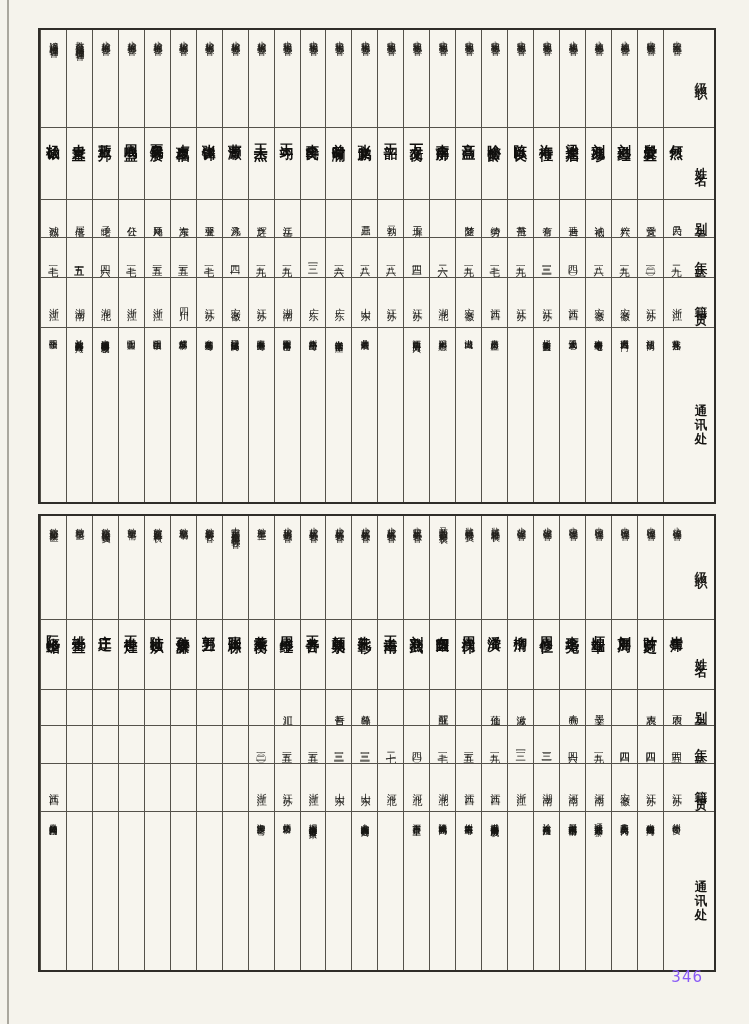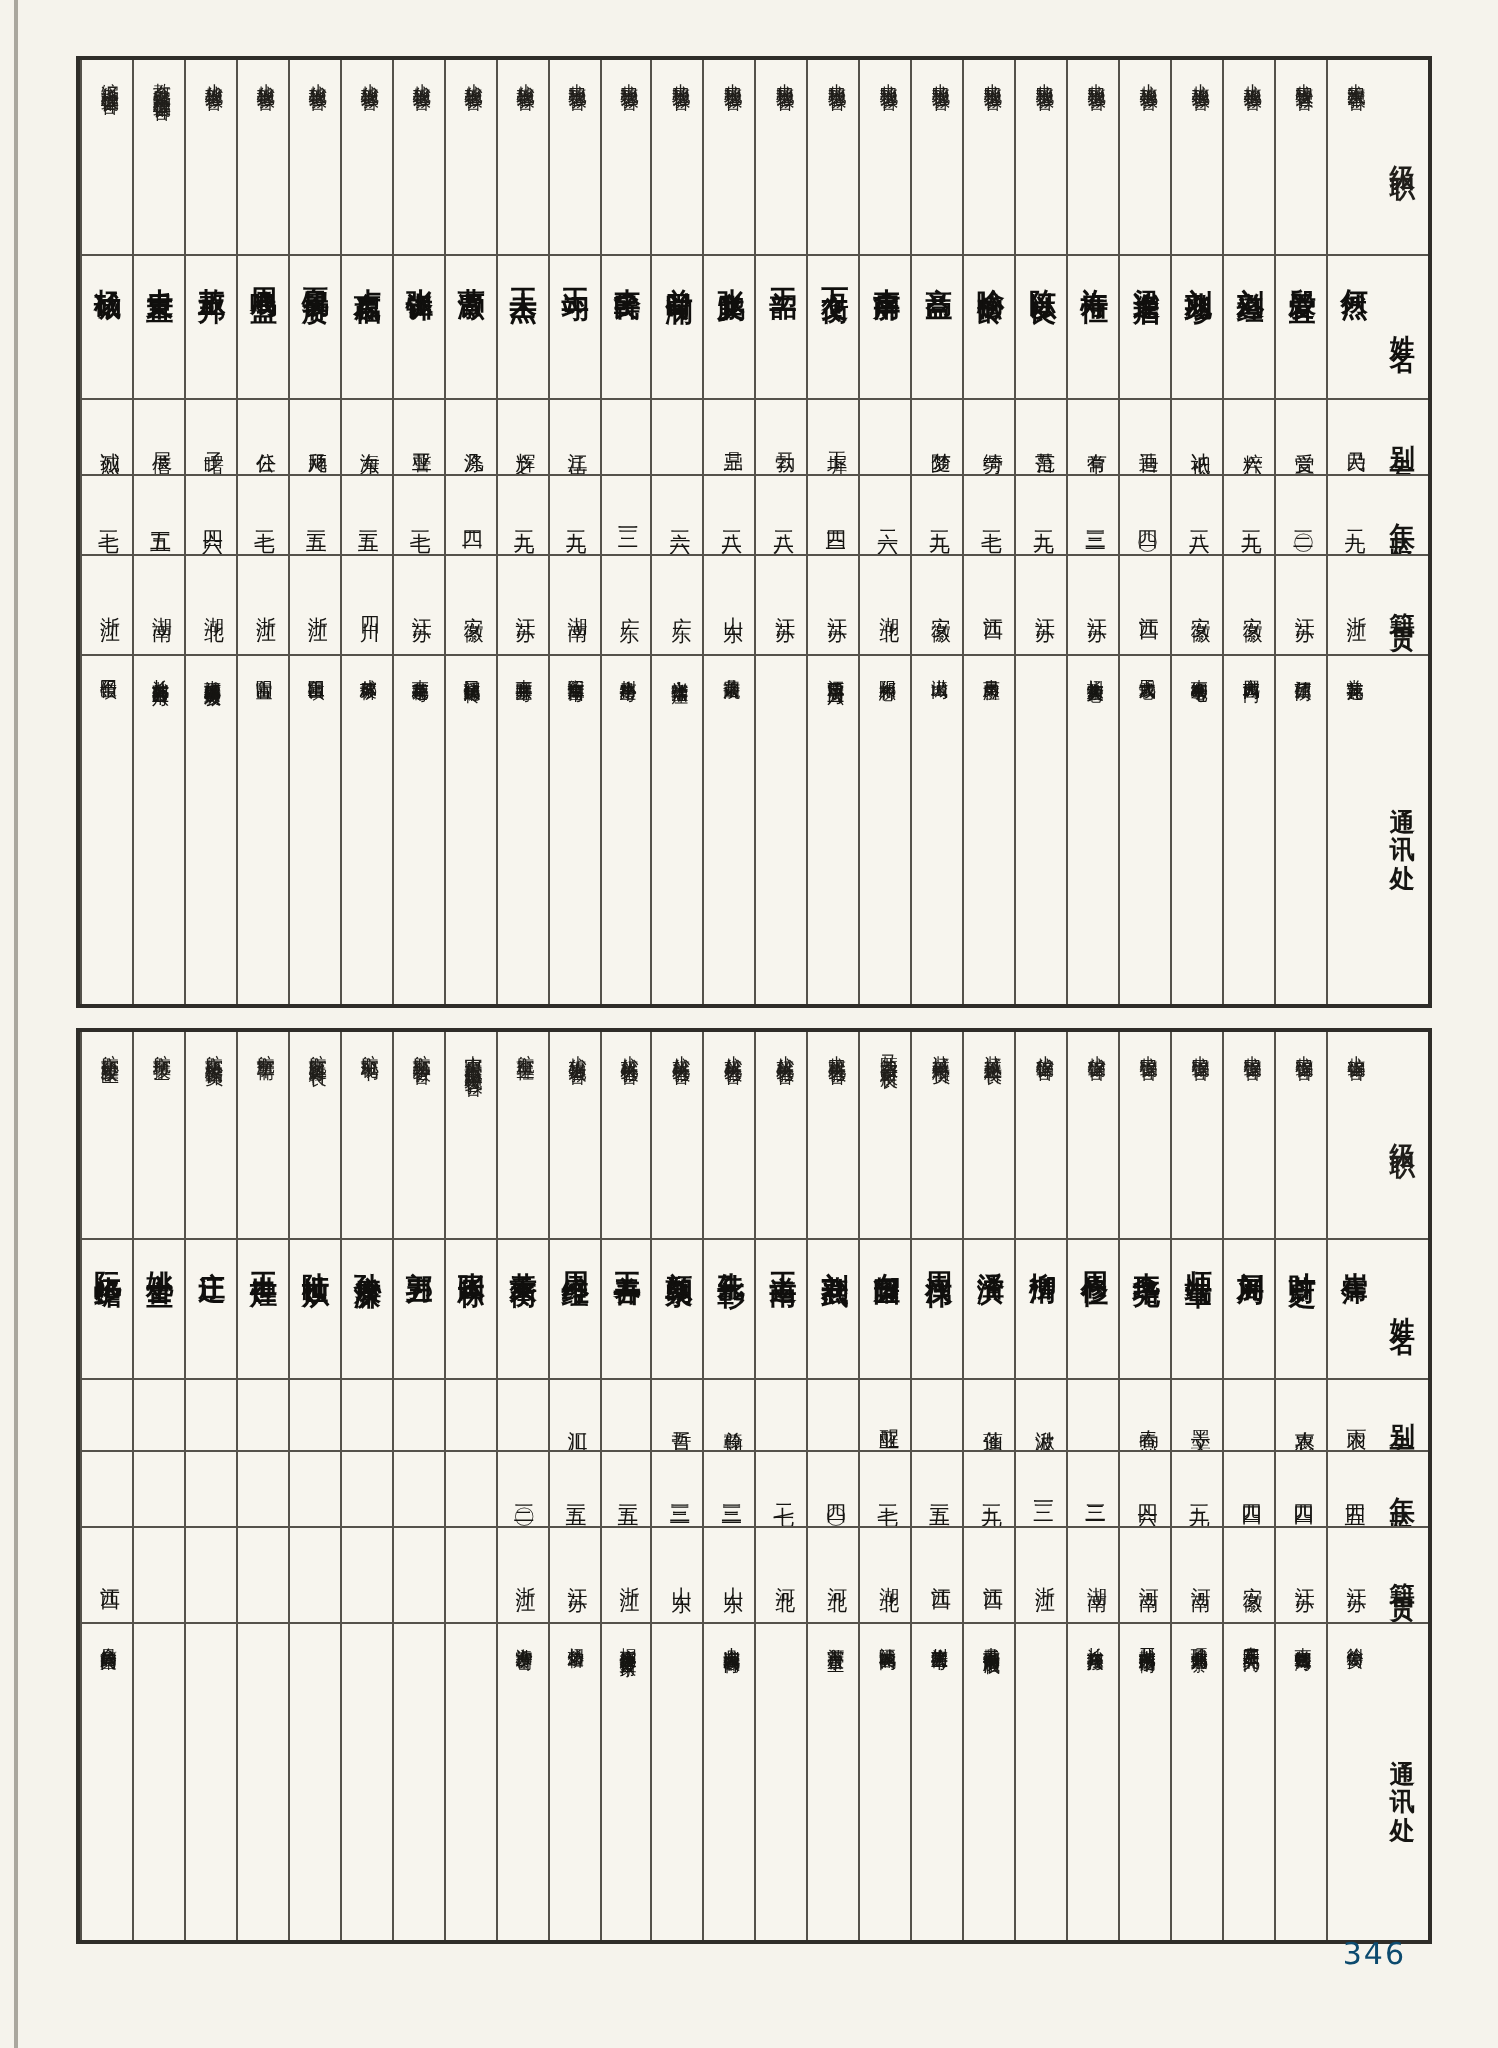--- a/index.html
+++ b/index.html
@@ -70,21 +70,21 @@
   .header-col .cell-rank .vtext,
   .header-col .cell-name .vtext,
   .header-col .cell-alias .vtext,
   .header-col .cell-age .vtext,
   .header-col .cell-origin .vtext{letter-spacing:7px;}
   .header-col .cell-address .vtext{letter-spacing:14px;}
   .header-col .cell{align-items:center;padding-top:0;}
 
   .page-number{
     position:absolute;right:46px;bottom:38px;
-    font-size:15px;color:#0c4a6e;letter-spacing:1px;
+    font-size:15px;color:#8b5cf6;letter-spacing:1px;
   }
 </style>
 </head>
 <body>
 
 <div class="page">
   <div class="scan-edge"></div>
   <div class="content">
     <div id="top-table" class="sheet-table t-top">
         <div class="col header-col">

